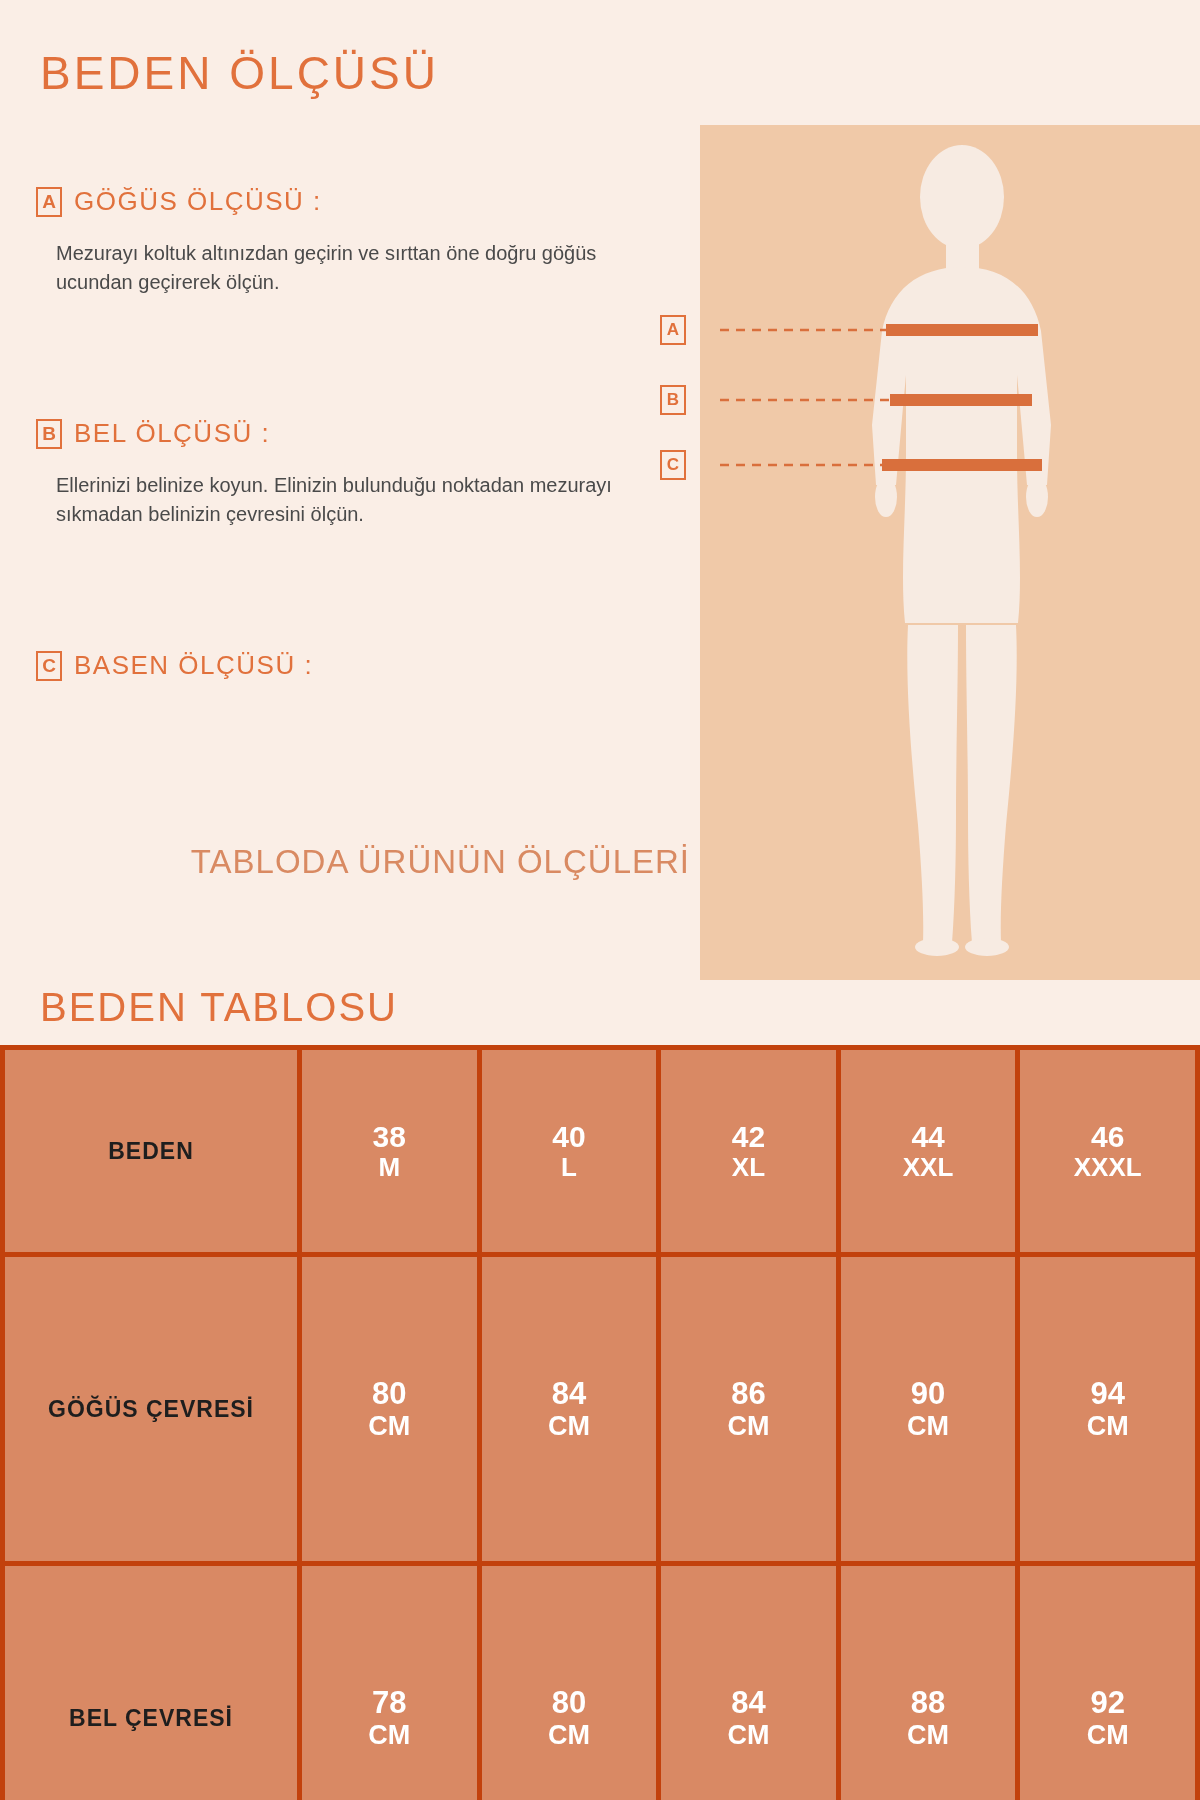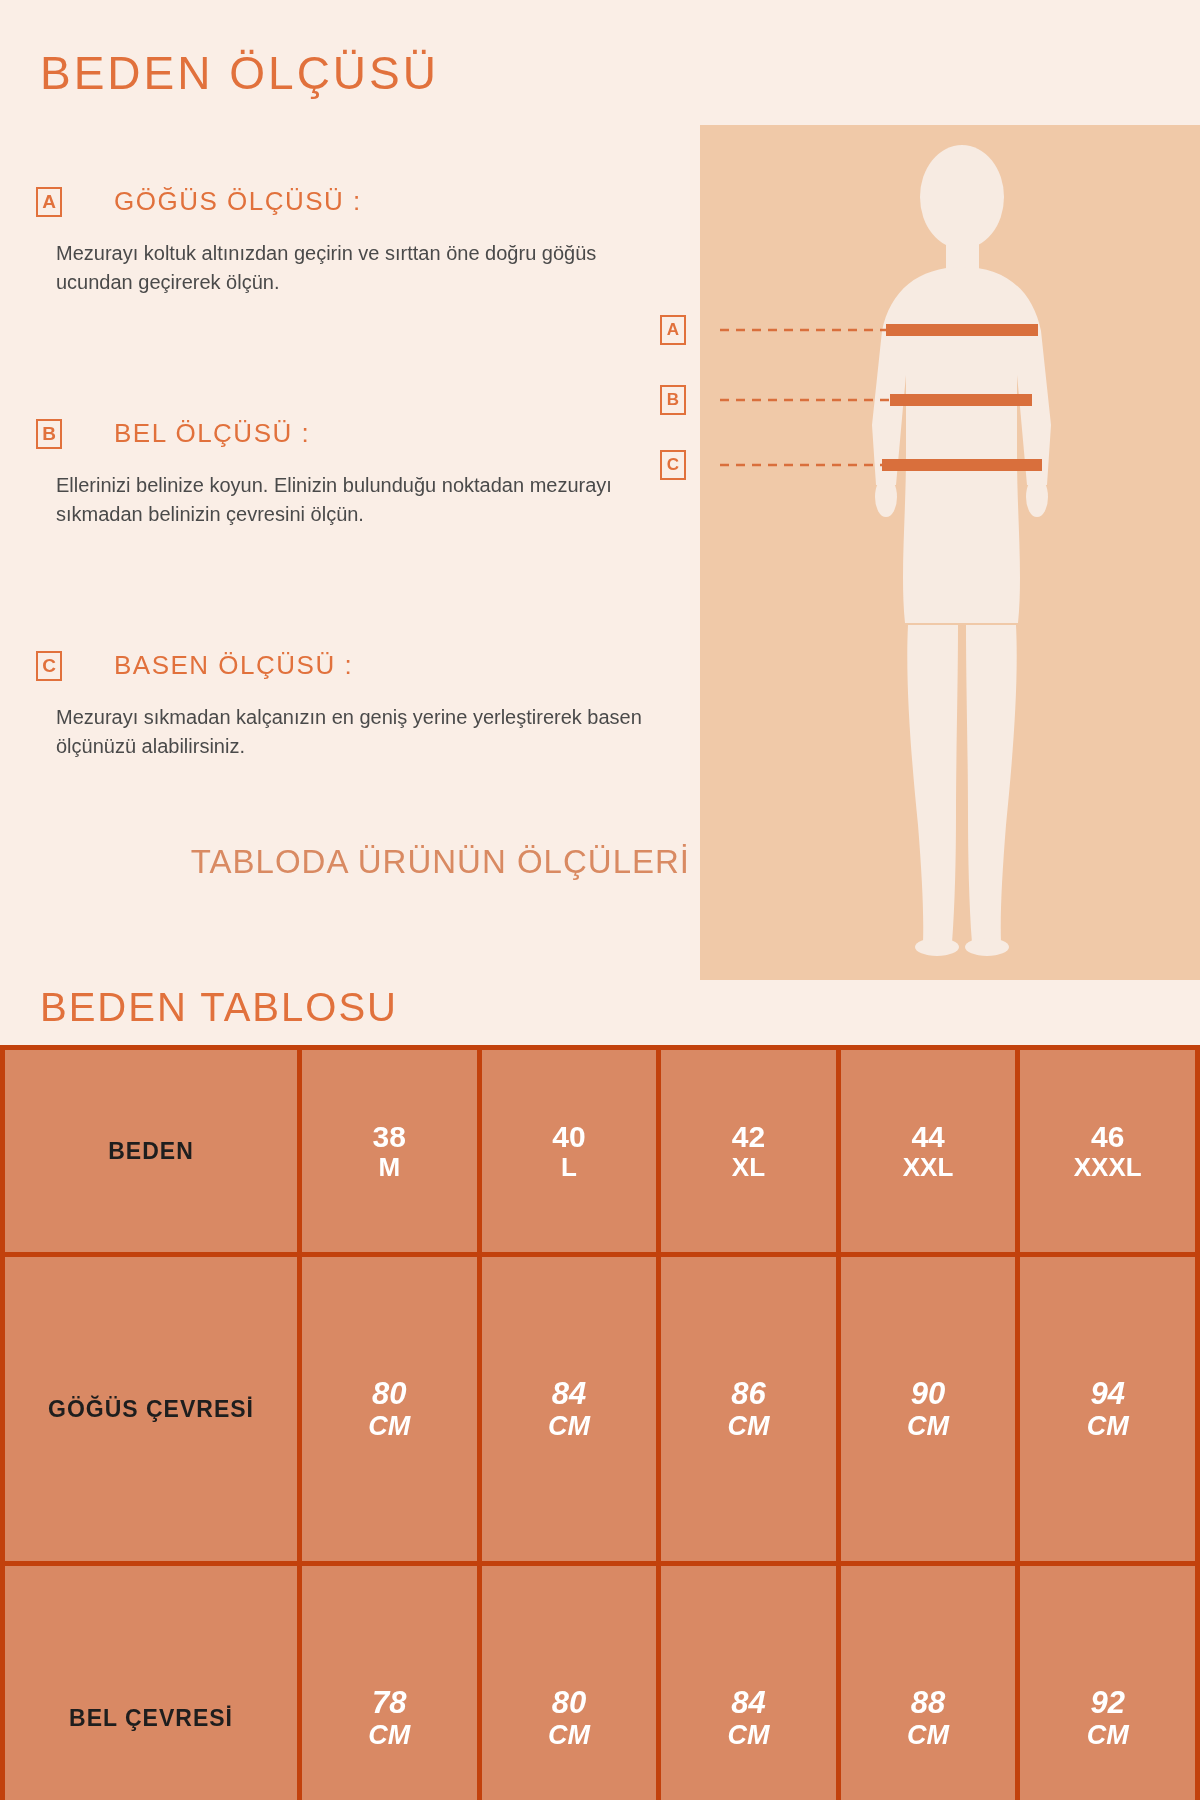--- a/index.html
+++ b/index.html
@@ -57,21 +57,20 @@
     font-size: 19px;
     font-weight: 700;
     line-height: 1;
     box-sizing: border-box;
   }
   .sec-title {
     font-size: 26px;
     letter-spacing: 1.5px;
     color: #e1713c;
     font-weight: 400;
-    margin-left: 40px;
   }
   .sec-body {
     margin-top: 22px;
     margin-left: 20px;
     font-size: 20px;
     line-height: 1.45;
     color: #4a4a4a;
     max-width: 610px;
   }
   #sec-a { top: 186px; }
@@ -153,21 +152,20 @@
     font-size: 30px;
     color: #1c1c1c;
     line-height: 1.12;
     padding: 26px 8px;
   }
   td.colhead .sz2 { font-size: 26px; display: block; }
   td.val {
     font-size: 31px;
     line-height: 1.15;
     padding: 32px 0;
-    font-style: italic;
   }
   td.val .cm { display: block; font-size: 27px; }
   tr.headrow td { height: 150px; }
   tr.datarow td { height: 240px; }
 </style>
 </head>
 <body>
 
 <div class="page">
 
@@ -189,21 +187,20 @@
         <span class="sec-title">BEL ÖLÇÜSÜ :</span>
       </div>
       <div class="sec-body">Ellerinizi belinize koyun. Elinizin bulunduğu noktadan mezurayı sıkmadan belinizin çevresini ölçün.</div>
     </div>
 
     <div class="section" id="sec-c">
       <div class="sec-head">
         <span class="badge">C</span>
         <span class="sec-title">BASEN ÖLÇÜSÜ :</span>
       </div>
-      <div class="sec-body">Mezurayı sıkmadan kalçanızın en geniş yerine yerleştirerek basen ölçünüzü alabilirsiniz.</div>
     </div>
 
     <div class="note">
       <div>TABLODA ÜRÜNÜN ÖLÇÜLERİ</div>
     </div>
 
     <div class="table-title">BEDEN TABLOSU</div>
 
     <div class="illus">
       <svg width="500" height="855" viewBox="0 0 500 855">

